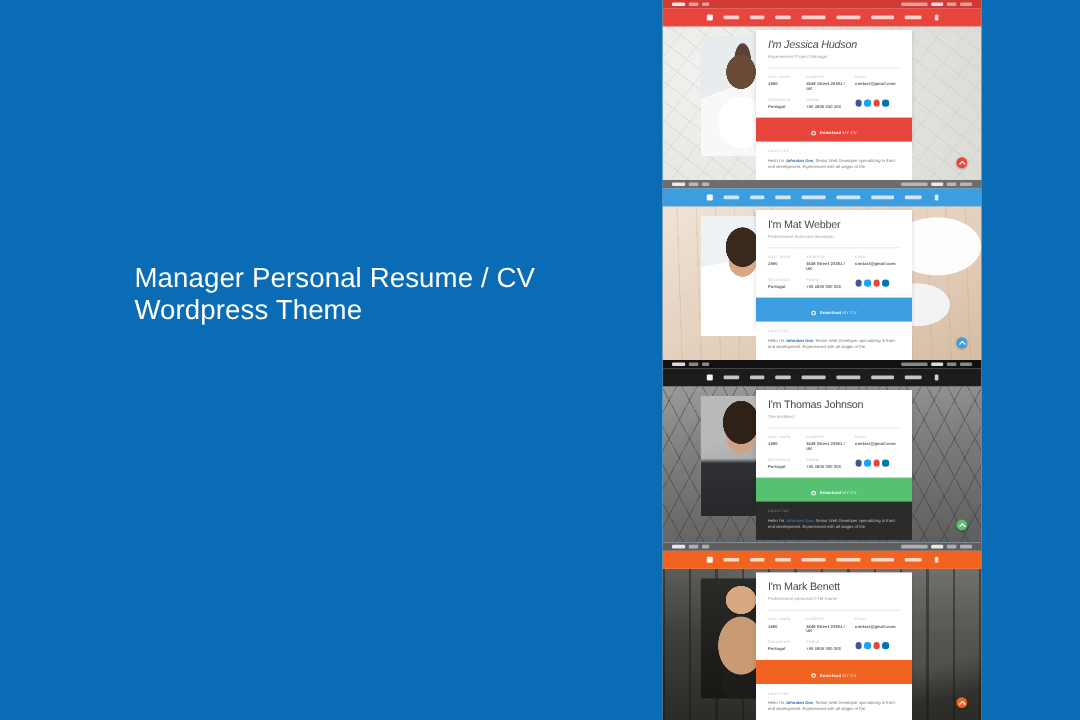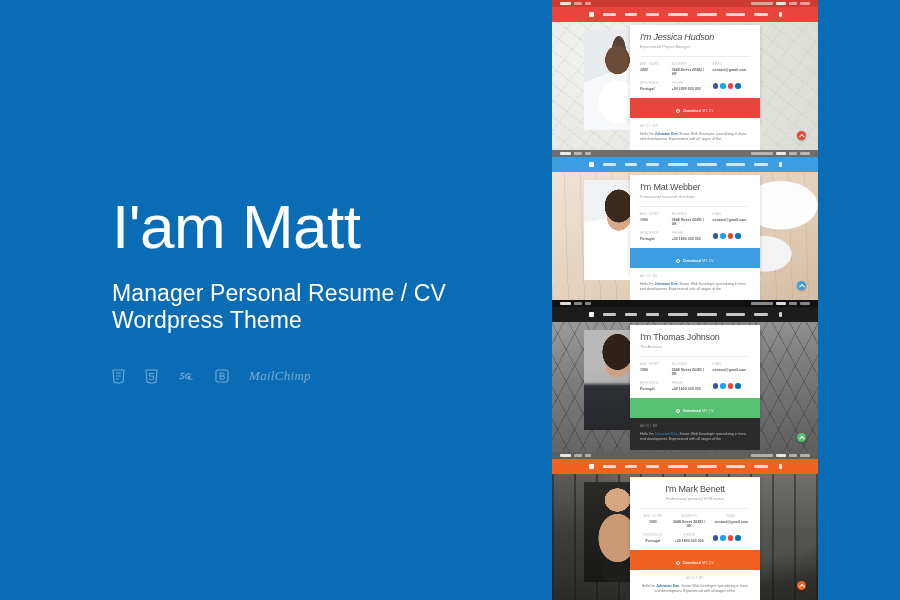--- a/index.html
+++ b/index.html
@@ -57,21 +57,21 @@
     position:absolute; left:552px; top:0; width:266px; height:600px;
     overflow:hidden;
   }
   .preview {
     position:relative; width:266px; height:150px; overflow:hidden;
     background:#d9d9d9;
   }
   .preview.p1 { height:150px;font-style:italic; }
   .preview.p2 { height:150px; }
   .preview.p3 { height:152px; }
-  .preview.p4 { height:148px;text-align:center; }
+  .preview.p4 { height:148px; }
 
   
   .util-bar {
     position:absolute; top:0; left:0; right:0; height:7px;
     display:flex; align-items:center; justify-content:space-between;
     padding:0 8px; z-index:6;
   }
   .util-left, .util-right { display:flex; gap:3px; align-items:center; }
   .u-chip { height:3px; border-radius:1px; background:rgba(255,255,255,.85); }
   .u-chip.dim { background:rgba(255,255,255,.5); }
@@ -183,52 +183,24 @@
   
   .ph { position:absolute; inset:0; }
 </style>
 </head>
 <body>
 
 <div class="promo">
   <div class="promo-inner">
 
     <div class="title-row">
-      <div class="title">I'am Matt</div>
     </div>
 
     <div class="subtitle">Manager Personal Resume / CV Wordpress Theme</div>
 
-    <div class="tech-row">
-      <span class="tech-icon">
-        <svg width="13" height="15" viewBox="0 0 13 15" fill="none" stroke="currentColor" stroke-width="1.1">
-          <path d="M1 1h11l-1 12-4.5 1.3L2 13 1 1z"></path>
-          <path d="M4 4h5M4 7h5M4 10h3" stroke-width="1"></path>
-        </svg>
-      </span>
-      <span class="tech-icon">
-        <svg width="13" height="15" viewBox="0 0 13 15" fill="none" stroke="currentColor" stroke-width="1.1">
-          <path d="M1 1h11l-1 12-4.5 1.3L2 13 1 1z"></path>
-          <path d="M9 4.5H4.2l.3 2.6h4.2l-.4 3.3-1.8.6-1.9-.6-.1-1.1" stroke-width="1"></path>
-        </svg>
-      </span>
-      <span class="tech-icon">
-        <svg width="17" height="12" viewBox="0 0 17 12" fill="none" stroke="currentColor" stroke-width="1.1">
-          <path d="M13.5 4.2c-1.6-.9-4.4-.3-5.6 1-1 1.1-.6 2.3.6 2.8 1.3.5 2.9.2 3.4-.7.4-.8-.3-1.3-1.1-1-.9.3-1.2 1.3-.6 2.2.8 1.2 3 1.3 4.3.3"></path>
-          <path d="M1.5 7.8c.8.9 2.6 1.1 3.6.3.9-.7.6-1.7-.6-2.2-1.2-.5-1.8-1.1-1.3-1.9.5-.9 2.4-1.1 3.4-.4"></path>
-        </svg>
-      </span>
-      <span class="tech-icon">
-        <svg width="14" height="14" viewBox="0 0 14 14" fill="none" stroke="currentColor" stroke-width="1.1">
-          <rect x="1" y="1" width="12" height="12" rx="1.6"></rect>
-          <path d="M5 4h2.6a1.5 1.5 0 010 3H5V4zm0 3h2.9a1.6 1.6 0 010 3.2H5V7z" stroke-width="1"></path>
-        </svg>
-      </span>
-      <span class="tech-word">MailChimp</span>
-    </div>
 
   </div>
 </div>
 
 <div class="previews">
 
   <div class="preview p1">
     <div class="hero-bg" style="background:
            radial-gradient(circle at 18% 30%, #f3f3f1 0%, #e6e6e2 45%, #dcdcd6 100%);">
       <div class="ph" style="background:

